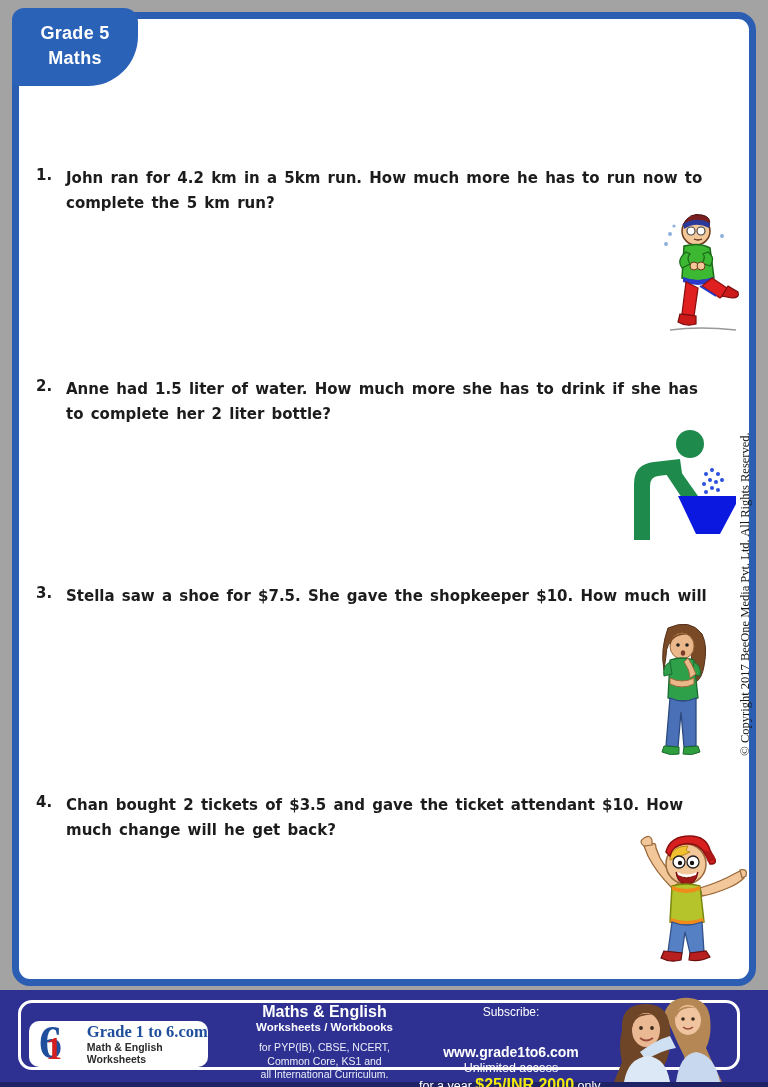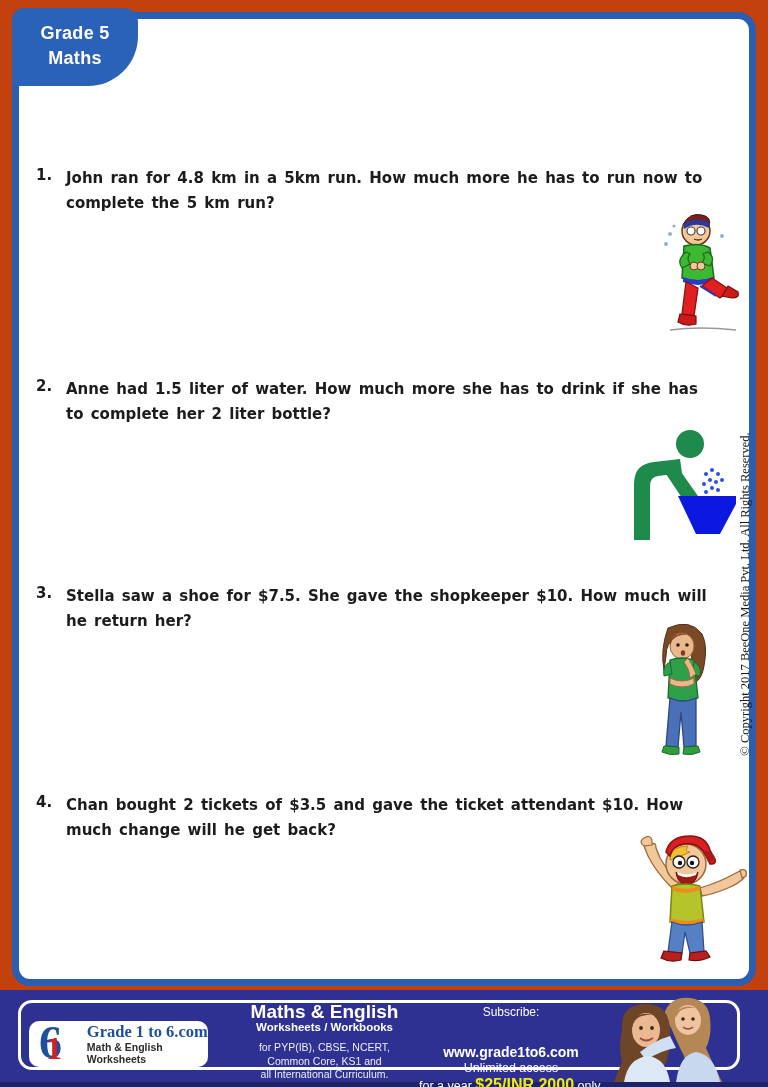--- a/index.html
+++ b/index.html
@@ -1,18 +1,18 @@
 <!DOCTYPE html>
 <html><head>
 <meta charset="utf-8">
 <style>
   * { margin: 0; padding: 0; box-sizing: border-box; }
   html, body { width: 768px; background: #ffffff; }
   body { font-family: "Liberation Sans", sans-serif; }
-  .page { position: relative; width: 768px; height: 1087px; background: #c2410c; overflow: hidden; }
+  .page { position: relative; width: 768px; height: 1087px; background: #a3a3a3; overflow: hidden; }
 
   
   .content-box {
     position: absolute; left: 12px; top: 12px; width: 744px; height: 974px;
     border: 7px solid #2b5eb3; border-radius: 18px; background: #ffffff;
   }
 
   
   .badge {
     position: absolute; left: 12px; top: 8px; width: 126px; height: 78px;
@@ -79,21 +79,21 @@
     font-size: 32px; font-weight: bold; color: #d42020;
   }
   .logo-text { margin-left: 18px; }
   .logo-site {
     font-family: "Liberation Serif", serif; font-size: 16.5px; font-weight: bold;
     color: #1f4e9c; line-height: 18px;
   }
   .logo-tagline { font-size: 10.5px; color: #2b2b2b; font-weight: bold; line-height: 12px; }
 
   .footer-center { position: absolute; left: 242px; top: 13px; width: 165px; text-align: center; color: #ffffff; z-index: 6; }
-  .fc-1 { font-size: 19px; font-weight: bold; line-height: 18px; }
+  .fc-1 { font-size: 16px; font-weight: bold; line-height: 18px; }
   .fc-2 { font-size: 11.5px; font-weight: bold; line-height: 13px; margin-bottom: 7px; }
   .fc-small { font-size: 10.5px; line-height: 13.5px; color: #eceef8; }
 
   .footer-sub { position: absolute; left: 406px; top: 15px; width: 210px; text-align: center; color: #ffffff; z-index: 6; }
   .fs-label { font-size: 12px; line-height: 15px; }
   .fs-url { font-size: 14px; font-weight: bold; line-height: 16px; margin-top: 24px; }
   .fs-access { font-size: 12.5px; line-height: 16px; }
   .fs-price-line { font-size: 12.5px; line-height: 18px; white-space: nowrap; }
   .fs-price { font-size: 16px; font-weight: bold; color: #f2ea0a; margin-top: 28px; }
 
@@ -109,42 +109,41 @@
   <div class="badge">
     <div>Grade 5</div>
     <div>Maths</div>
   </div>
 
 
   <div class="problem pos-1">
     <div class="p-row">
       <div class="p-num">1.</div>
       <div class="p-lines">
-        <div class="p-line">John ran for 4.8 km in a 5km run. How much more he has to run now to</div>
+        <div class="p-line">John ran for 4.2 km in a 5km run. How much more he has to run now to</div>
         <div class="p-line">complete the 5 km run?</div>
       </div>
     </div>
   </div>
 
   <div class="problem pos-2">
     <div class="p-row">
       <div class="p-num">2.</div>
       <div class="p-lines">
         <div class="p-line">Anne had 1.5 liter of water. How much more she has to drink if she has</div>
         <div class="p-line">to complete her 2 liter bottle?</div>
       </div>
     </div>
   </div>
 
   <div class="problem pos-3">
     <div class="p-row">
       <div class="p-num">3.</div>
       <div class="p-lines">
         <div class="p-line">Stella saw a shoe for $7.5. She gave the shopkeeper $10. How much will</div>
-        <div class="p-line">he return her?</div>
       </div>
     </div>
   </div>
 
   <div class="problem pos-4">
     <div class="p-row">
       <div class="p-num">4.</div>
       <div class="p-lines">
         <div class="p-line">Chan bought 2 tickets of $3.5 and gave the ticket attendant $10. How</div>
         <div class="p-line">much change will he get back?</div>

